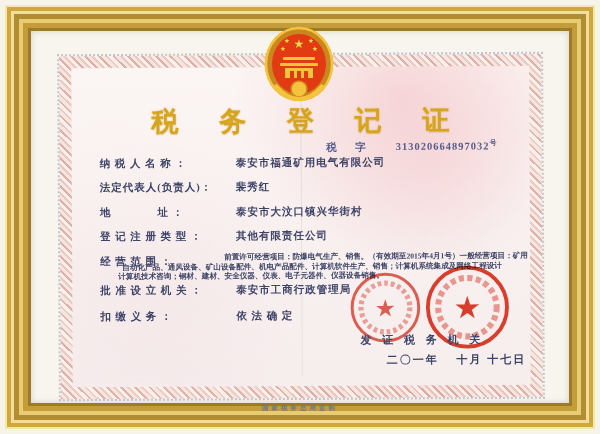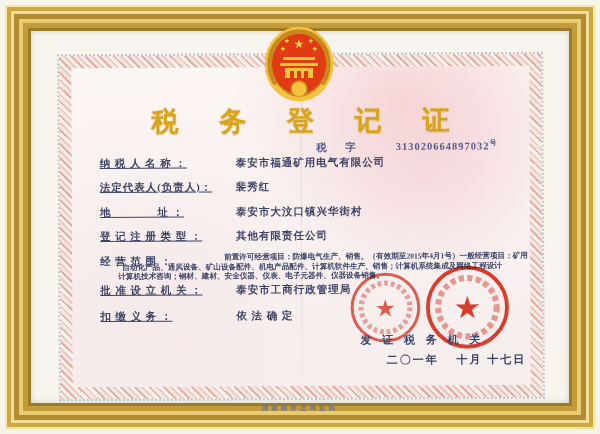--- a/index.html
+++ b/index.html
@@ -55,26 +55,26 @@
     position:absolute;top:36px;left:0;right:0;text-align:center;
     font-size:27px;font-weight:bold;color:#d7a41e;
     letter-spacing:17px;text-indent:17px;
     text-shadow:0 0 2px rgba(219,166,26,.55),0 1px 1px rgba(180,130,20,.35);
     white-space:nowrap;
   }
   .serial{
     position:absolute;top:72px;right:32px;
     font-size:10.5px;font-weight:bold;color:#565c8c;letter-spacing:1px;
   }
-  .serial .pre{margin-right:32px;letter-spacing:8px;}
+  .serial .pre{margin-right:22px;letter-spacing:8px;}
   .serial sup{font-size:7px;}
   
   .row{position:absolute;left:28px;right:14px;display:flex;
        font-size:10.5px;font-weight:bold;color:#3e4468;}
-  .row .lab{width:136px;flex:none;white-space:pre;letter-spacing:1px;text-decoration:underline;}
+  .row .lab{width:136px;flex:none;white-space:pre;letter-spacing:1px;}
   .row .val{letter-spacing:1px;}
   .r1{top:89px}.r2{top:113px}.r3{top:138px}.r4{top:162px}
   .scope{position:absolute;left:28px;right:10px;top:185px;
          font-size:10.5px;font-weight:bold;color:#3e4468;}
   .scope .lab{position:absolute;left:0;top:2px;white-space:pre;letter-spacing:1px;}
   .scope .l{font-size:7.6px;line-height:9.5px;letter-spacing:0;white-space:nowrap;}
   .scope .l1{margin-left:124px;}
   .scope .l2{margin-left:22px;}
   .scope .l3{margin-left:18px;}
   .r6{top:216px}.r7{top:242px}

